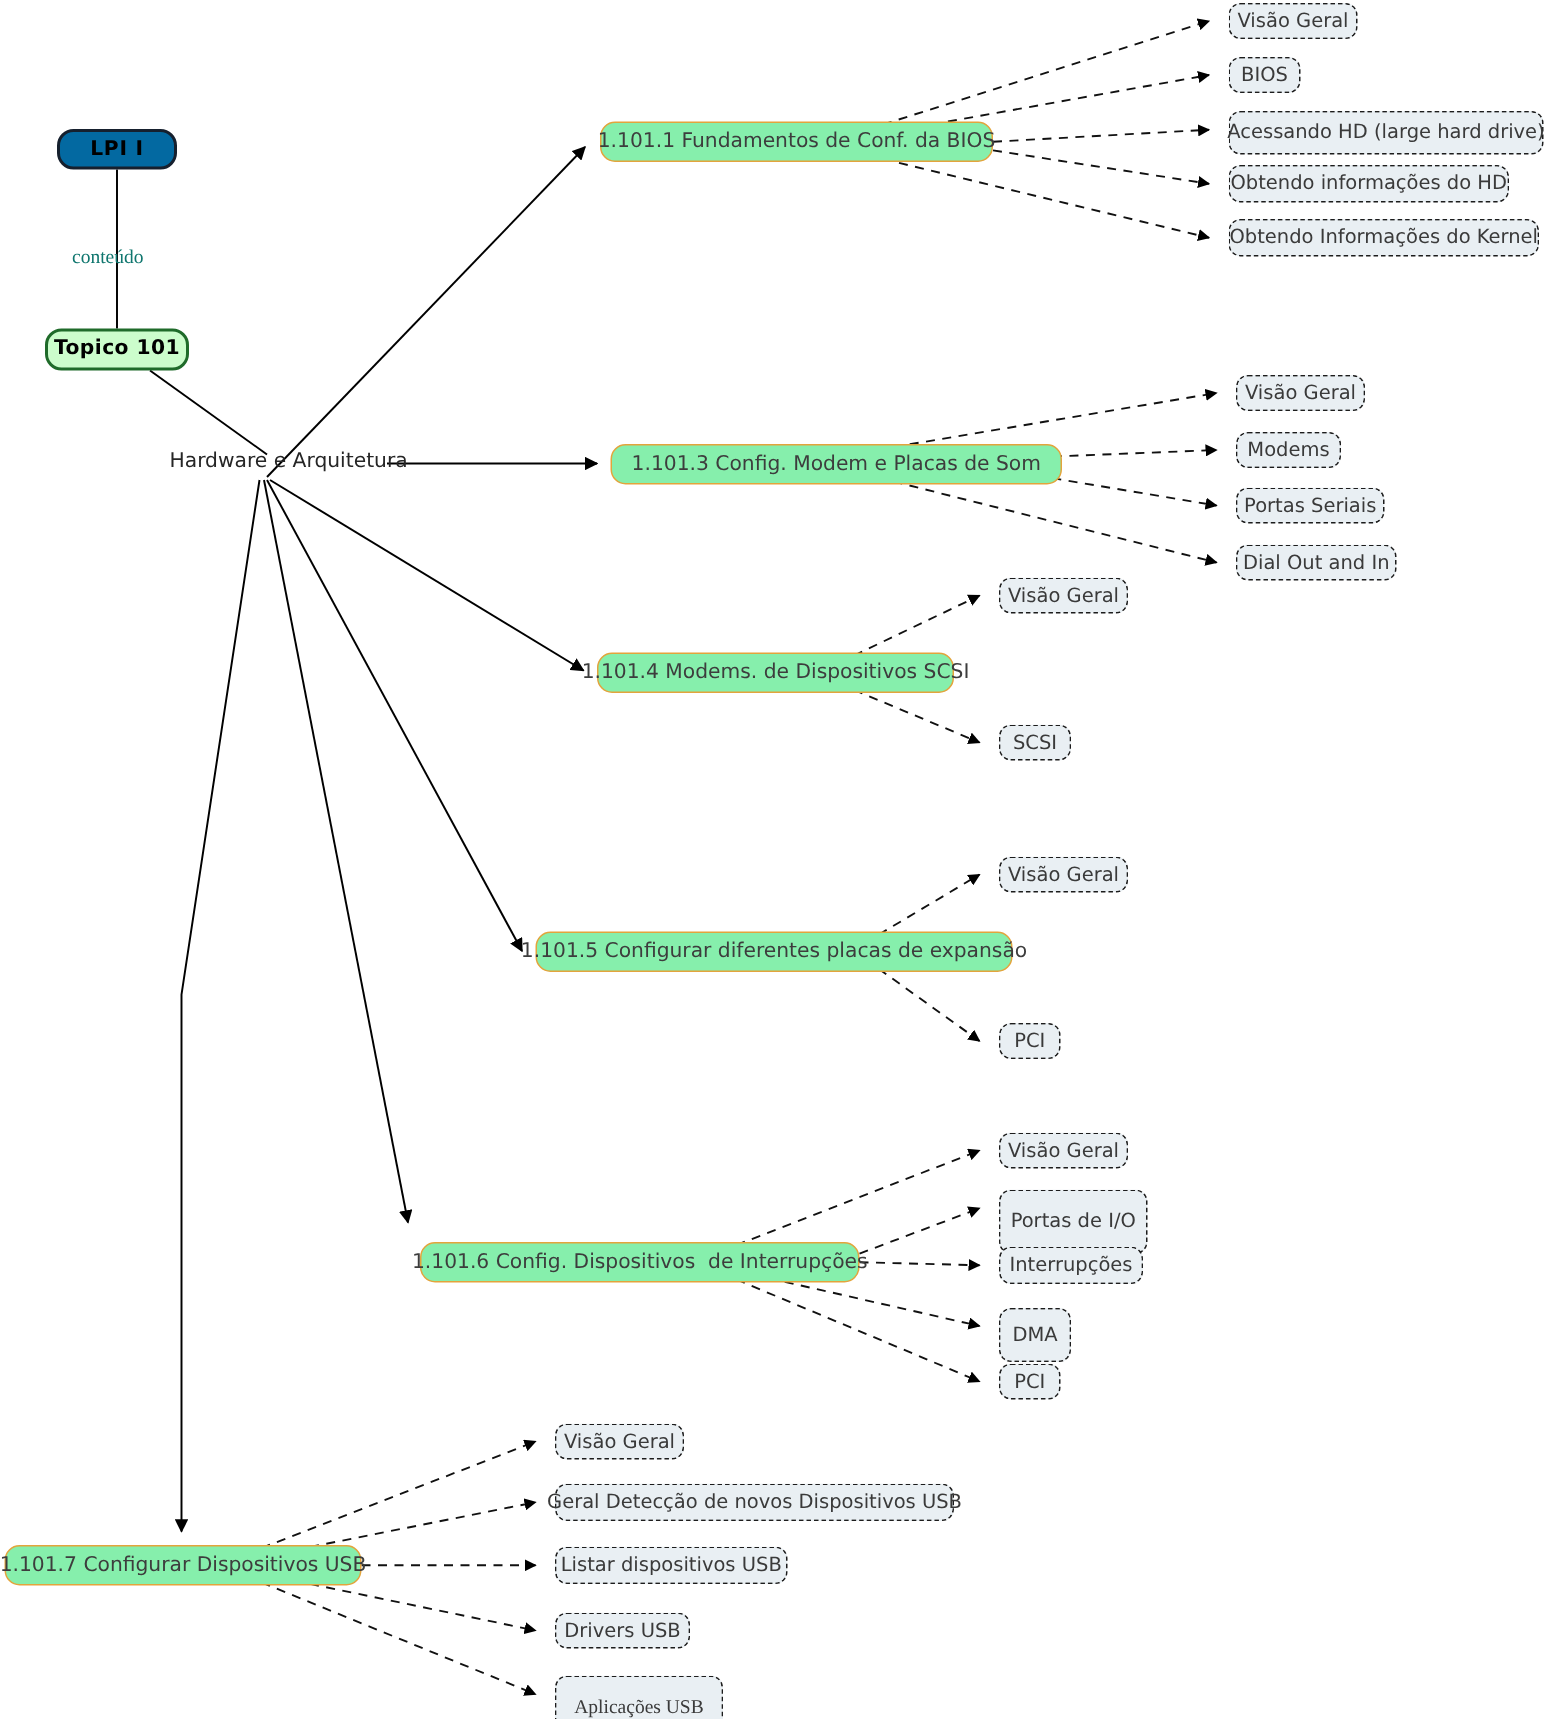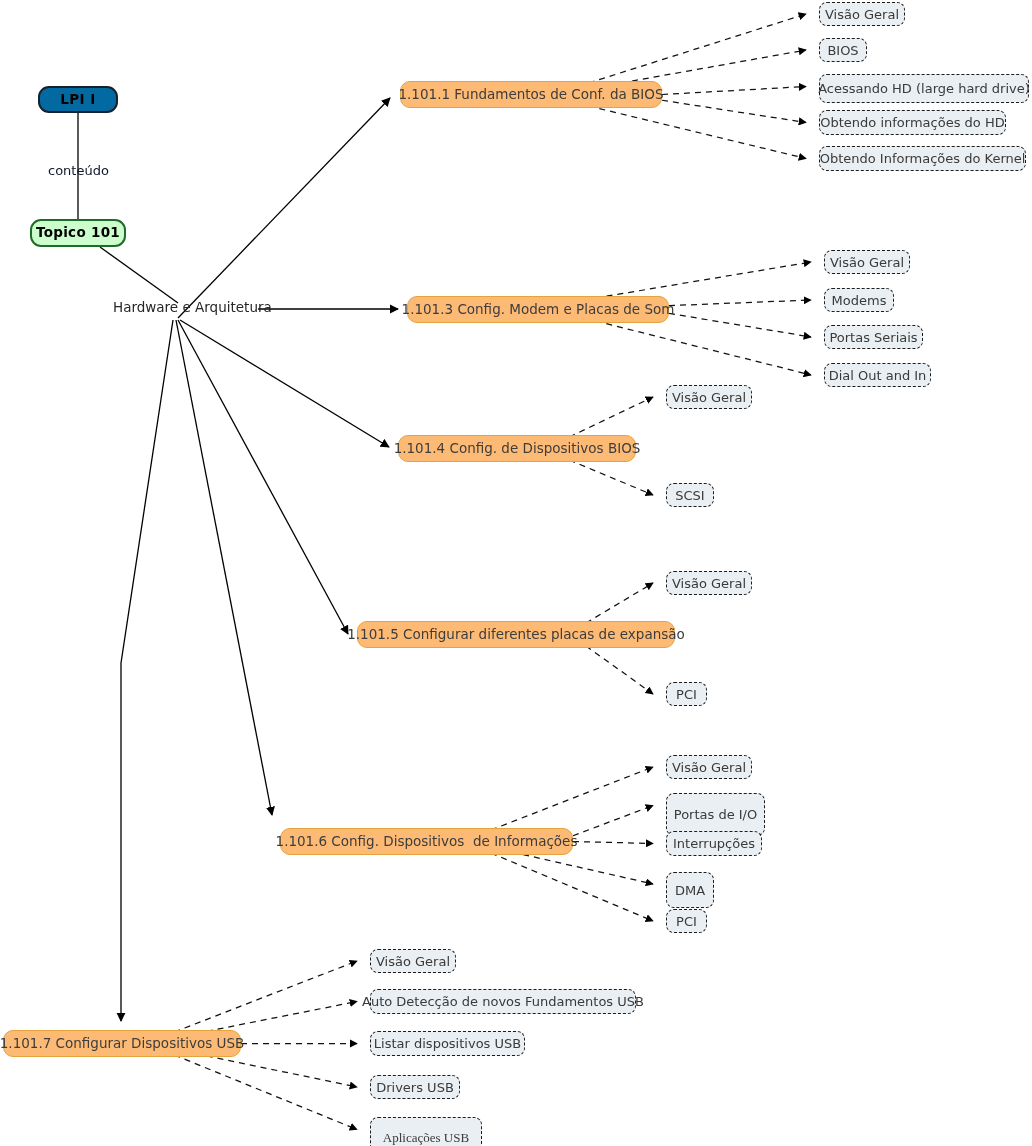--- a/index.html
+++ b/index.html
@@ -52,21 +52,21 @@
     border: 2px solid #1f6b2a;
     background: #ccfdcc;
     font-weight: bold;
     font-size: 13.5px;
     color: #000000;
     border-radius: 11px;
     letter-spacing: 0.3px;
   }
   .node-section {
     border: 1.6px solid #e3a43c;
-    background: #fdba74;
+    background: #86efac;
     font-size: 13.5px;
     color: #3d3d3d;
     border-radius: 10px;
   }
   .node-leaf {
     border: 1.5px dashed #1c1c1c;
     background: #e9eff3;
     font-size: 13px;
     color: #3a3a3a;
     border-radius: 8px;
@@ -75,22 +75,23 @@
     position: absolute;
     white-space: pre;
     font-size: 13.5px;
     color: #262626;
     line-height: 1;
   }
   .edge-label {
     position: absolute;
     white-space: pre;
     font-size: 13px;
-    color: #0f172a;
+    color: #0f766e;
     line-height: 1;
+    font-family: Liberation Serif, serif;
   }
 </style>
 </head>
 <body>
 
 <div id="diagram-root">
 
   <svg class="layer" viewBox="0 0 1032 1146">
     <defs>
       <marker id="arrow-solid" viewBox="0 0 10 10" refX="9" refY="5" markerWidth="7" markerHeight="7" orient="auto-start-reverse">
@@ -146,38 +147,38 @@
     <div class="node-box node-topic" id="node-topic" style="left: 30px; top: 219px; width: 96px; height: 28px;">Topico 101</div>
 
     <div class="hub-label" id="node-hub" style="left: 113px; top: 301px;">Hardware e Arquitetura</div>
 
   <div class="node-box node-section" style="left: 400px; top: 81px; width: 262px; height: 27px;">1.101.1 Fundamentos de Conf. da BIOS</div>
       <div class="node-box node-leaf" style="left: 819px; top: 2px; width: 86px; height: 24px;">Visão Geral</div>
       <div class="node-box node-leaf" style="left: 819px; top: 38px; width: 48px; height: 24px;">BIOS</div>
       <div class="node-box node-leaf" style="left: 819px; top: 74px; width: 210px; height: 29px;">Acessando HD (large hard drive)</div>
       <div class="node-box node-leaf" style="left: 819px; top: 110px; width: 187px; height: 25px;">Obtendo informações do HD</div>
       <div class="node-box node-leaf" style="left: 819px; top: 146px; width: 207px; height: 25px;">Obtendo Informações do Kernel</div>
-      <div class="node-box node-section" style="left: 407px; top: 296px; width: 262px; height: 27px;">1.101.3 Config. Modem e Placas de Som</div>
+      <div class="node-box node-section" style="left: 407px; top: 296px; width: 301px; height: 27px;">1.101.3 Config. Modem e Placas de Som</div>
       <div class="node-box node-leaf" style="left: 824px; top: 250px; width: 86px; height: 24px;">Visão Geral</div>
       <div class="node-box node-leaf" style="left: 824px; top: 288px; width: 70px; height: 24px;">Modems</div>
       <div class="node-box node-leaf" style="left: 824px; top: 325px; width: 99px; height: 24px;">Portas Seriais</div>
       <div class="node-box node-leaf" style="left: 824px; top: 363px; width: 107px; height: 24px;">Dial Out and In</div>
-      <div class="node-box node-section" style="left: 398px; top: 435px; width: 238px; height: 27px;">1.101.4 Config. de Dispositivos BIOS</div>
+      <div class="node-box node-section" style="left: 398px; top: 435px; width: 238px; height: 27px;">1.101.4 Modems. de Dispositivos SCSI</div>
       <div class="node-box node-leaf" style="left: 666px; top: 385px; width: 86px; height: 24px;">Visão Geral</div>
       <div class="node-box node-leaf" style="left: 666px; top: 483px; width: 48px; height: 24px;">SCSI</div>
       <div class="node-box node-section" style="left: 357px; top: 621px; width: 318px; height: 27px;">1.101.5 Configurar diferentes placas de expansão</div>
       <div class="node-box node-leaf" style="left: 666px; top: 571px; width: 86px; height: 24px;">Visão Geral</div>
       <div class="node-box node-leaf" style="left: 666px; top: 682px; width: 41px; height: 24px;">PCI</div>
-      <div class="node-box node-section" style="left: 280px; top: 828px; width: 293px; height: 27px;">1.101.6 Config. Dispositivos  de Informações</div>
+      <div class="node-box node-section" style="left: 280px; top: 828px; width: 293px; height: 27px;">1.101.6 Config. Dispositivos  de Interrupções</div>
       <div class="node-box node-leaf" style="left: 666px; top: 755px; width: 86px; height: 24px;">Visão Geral</div>
       <div class="node-box node-leaf" style="left: 666px; top: 793px; width: 99px; height: 43px;">Portas de I/O</div>
       <div class="node-box node-leaf" style="left: 666px; top: 831px; width: 96px; height: 25px;">Interrupções</div>
       <div class="node-box node-leaf" style="left: 666px; top: 872px; width: 48px; height: 36px;">DMA</div>
       <div class="node-box node-leaf" style="left: 666px; top: 909px; width: 41px; height: 24px;">PCI</div>
       <div class="node-box node-section" style="left: 3px; top: 1030px; width: 238px; height: 27px;">1.101.7 Configurar Dispositivos USB</div>
       <div class="node-box node-leaf" style="left: 370px; top: 949px; width: 86px; height: 24px;">Visão Geral</div>
-      <div class="node-box node-leaf" style="left: 370px; top: 989px; width: 266px; height: 25px;">Auto Detecção de novos Fundamentos USB</div>
+      <div class="node-box node-leaf" style="left: 370px; top: 989px; width: 266px; height: 25px;">Geral Detecção de novos Dispositivos USB</div>
       <div class="node-box node-leaf" style="left: 370px; top: 1031px; width: 155px; height: 25px;">Listar dispositivos USB</div>
       <div class="node-box node-leaf" style="left: 370px; top: 1075px; width: 90px; height: 24px;">Drivers USB</div>
       <div class="node-box node-leaf" style="left: 370px; top: 1117px; width: 112px; height: 40px; font-family: Liberation Serif, serif;">Aplicações USB</div>
     </div>
 
 </div>
 
 </body></html>

